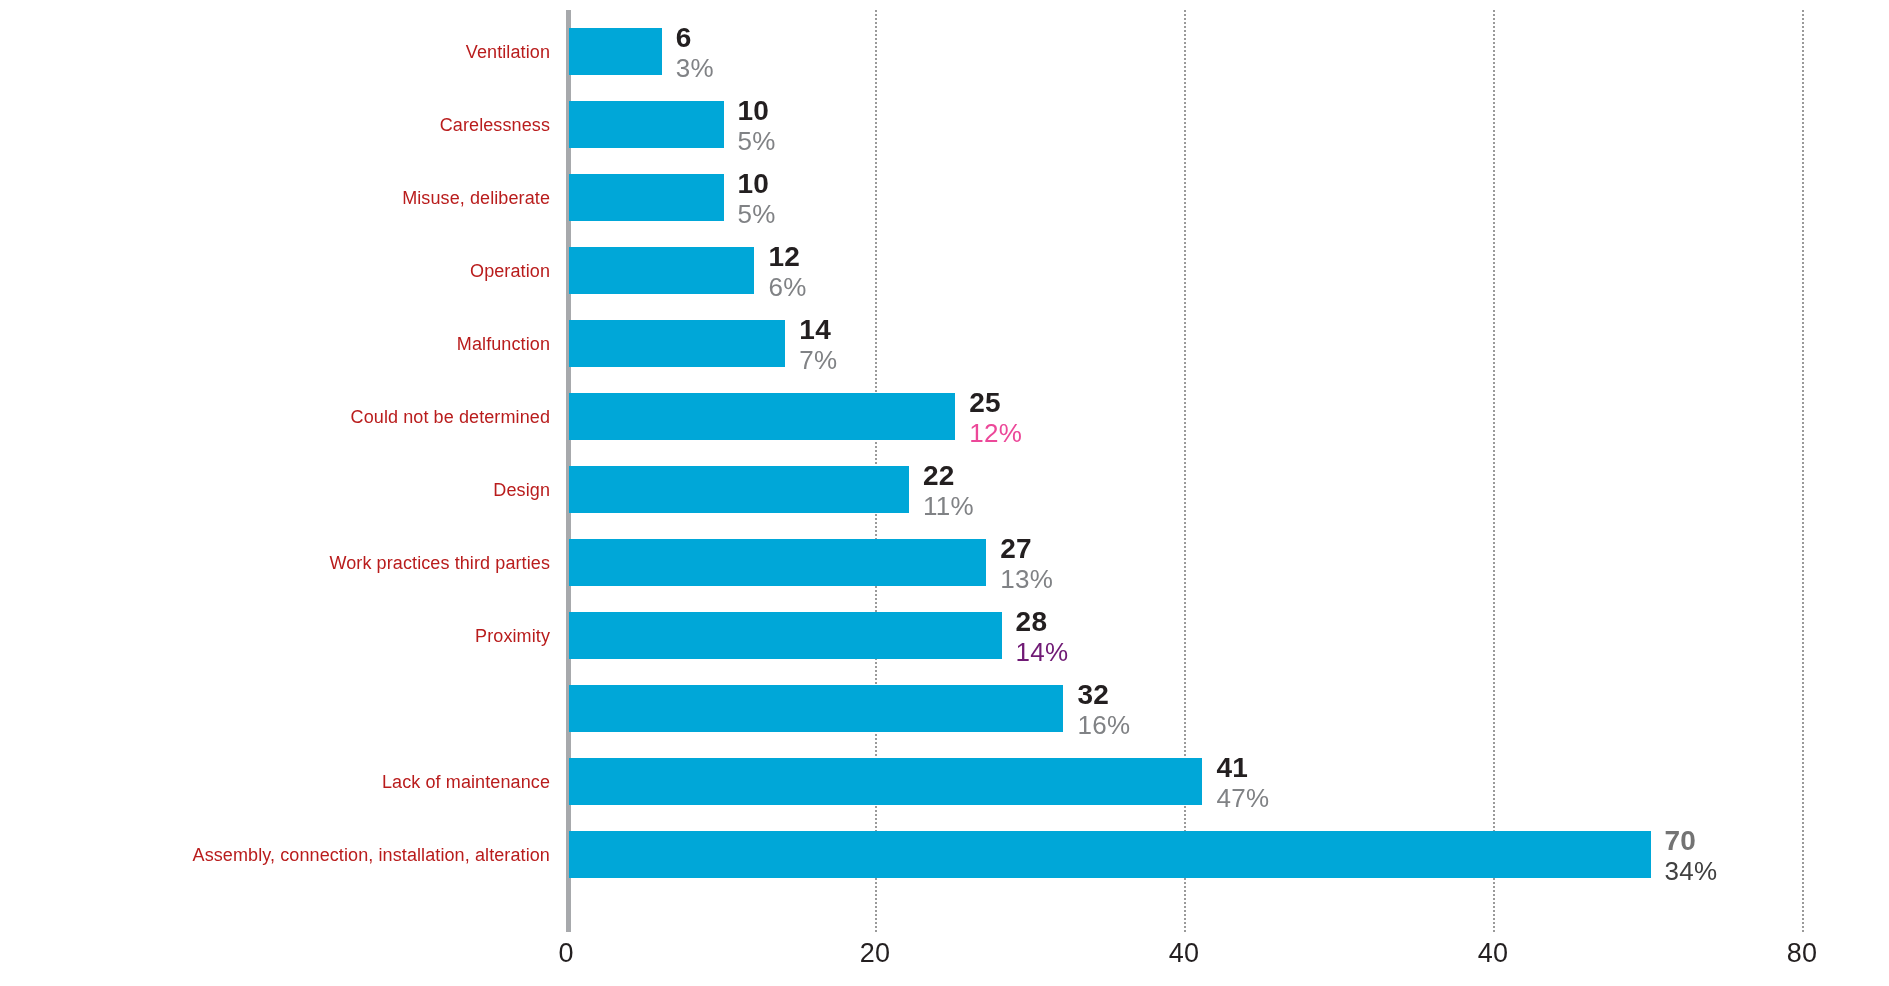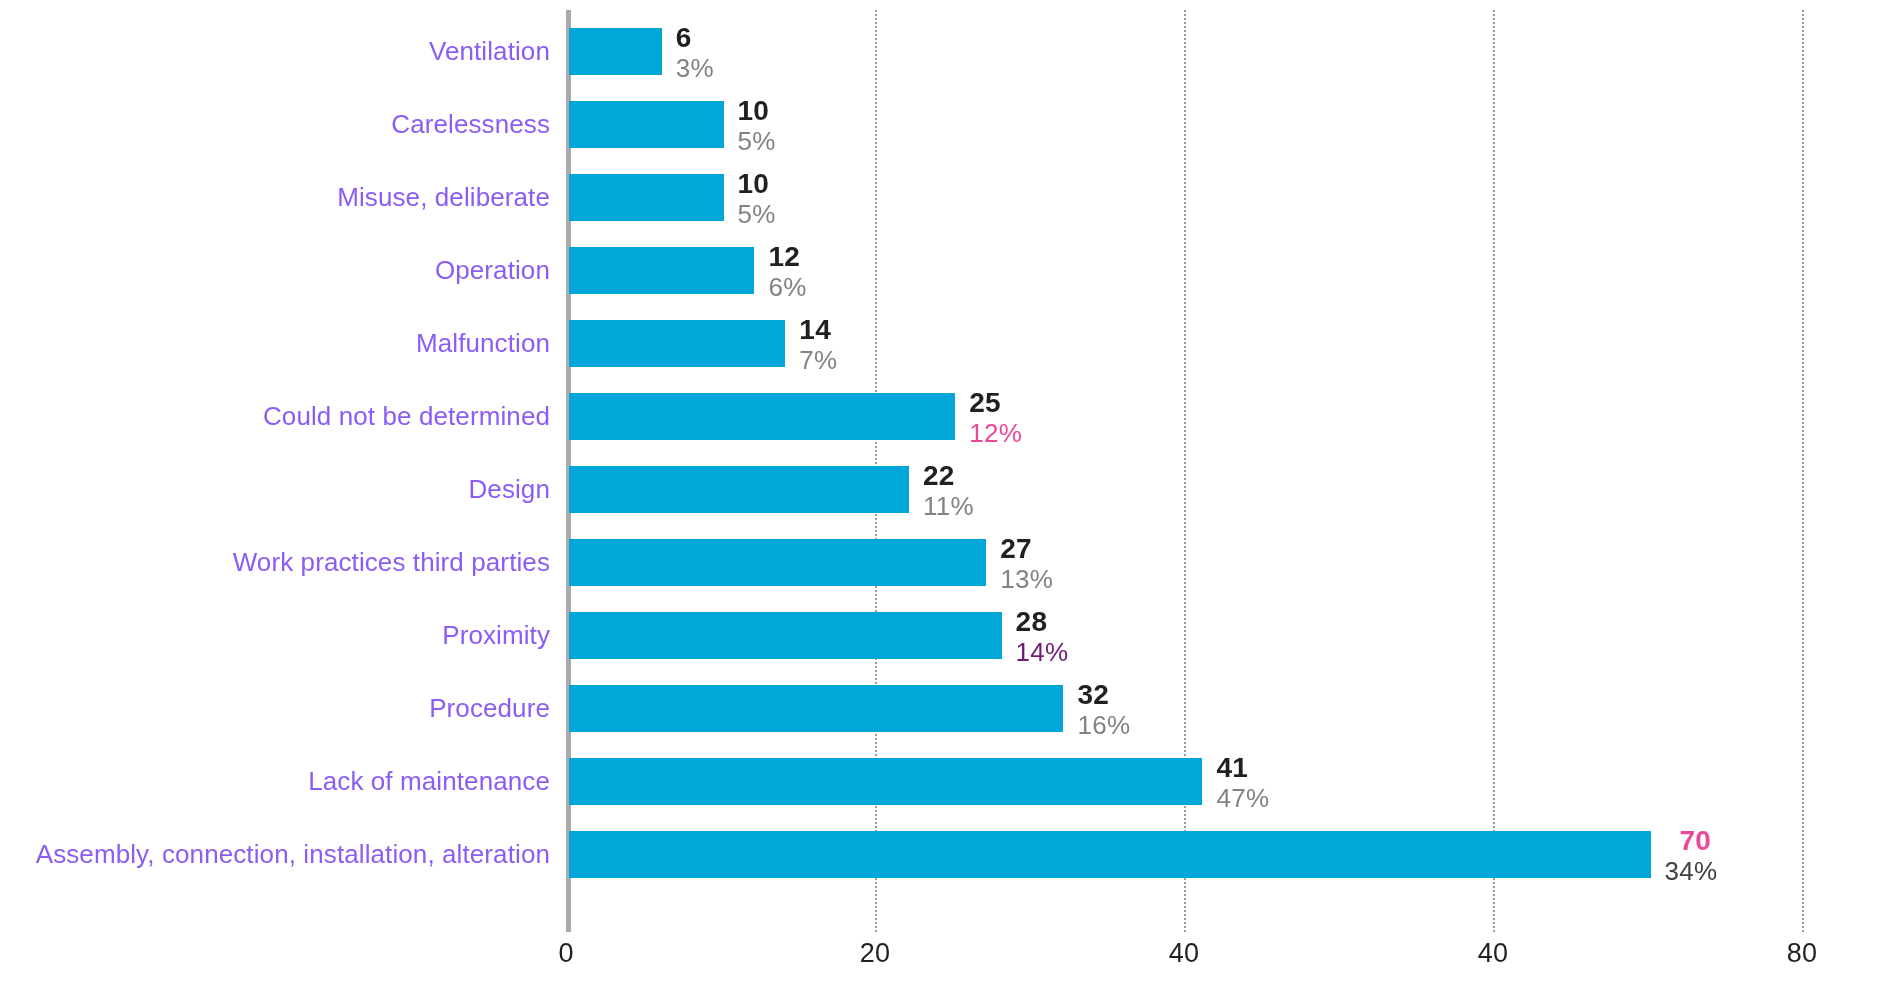--- a/index.html
+++ b/index.html
@@ -74,23 +74,23 @@
     height: 47px;
   }
 
   .row-label {
     position: absolute;
     left: 0;
     width: 550px;
     top: 50%;
     transform: translateY(-50%);
     text-align: right;
-    font-size: 26px;
+    font-size: 18px;
     line-height: 1.15;
-    color: #8b5cf6;
+    color: #b91c1c;
     white-space: nowrap;
     letter-spacing: 0.1px;
   }
 
   .bar {
     position: absolute;
     left: 569px;
     top: 0;
     height: 47px;
     background: #00a7d8;
@@ -210,38 +210,37 @@
       </div>
       <div class="row" style="top: 612px;">
         <div class="row-label">Proximity</div>
         <div class="bar" style="width: 432.6px; background: rgb(0, 167, 216);"></div>
         <div class="bar-values" style="left: 1001.6px;">
           <span class="bar-count" style="color: rgb(35, 31, 32);">28</span>
           <span class="bar-pct" style="color: #701a75;">14%</span>
         </div>
       </div>
       <div class="row" style="top: 685px;">
-        <div class="row-label">Procedure</div>
         <div class="bar" style="width: 494.4px; background: rgb(0, 167, 216);"></div>
         <div class="bar-values" style="left: 1063.4px;">
           <span class="bar-count" style="color: rgb(35, 31, 32);">32</span>
           <span class="bar-pct" style="color: rgb(128, 130, 133);">16%</span>
         </div>
       </div>
       <div class="row" style="top: 758px;">
         <div class="row-label">Lack of maintenance</div>
         <div class="bar" style="width: 633.45px; background: rgb(0, 167, 216);"></div>
         <div class="bar-values" style="left: 1202.45px;">
           <span class="bar-count" style="color: rgb(35, 31, 32);">41</span>
           <span class="bar-pct" style="color: rgb(128, 130, 133);">47%</span>
         </div>
       </div>
       <div class="row" style="top: 831px;">
         <div class="row-label">Assembly, connection, installation, alteration</div>
         <div class="bar" style="width: 1081.5px; background: rgb(0, 167, 216);"></div>
         <div class="bar-values" style="left: 1650.5px;">
-          <span class="bar-count" style="color: #ec4899; margin-left: 15px;">70</span>
+          <span class="bar-count" style="color: #737373;">70</span>
           <span class="bar-pct" style="color: #404040;">34%</span>
         </div>
       </div>
     </div>
 
 </div>
 
 </body></html>

